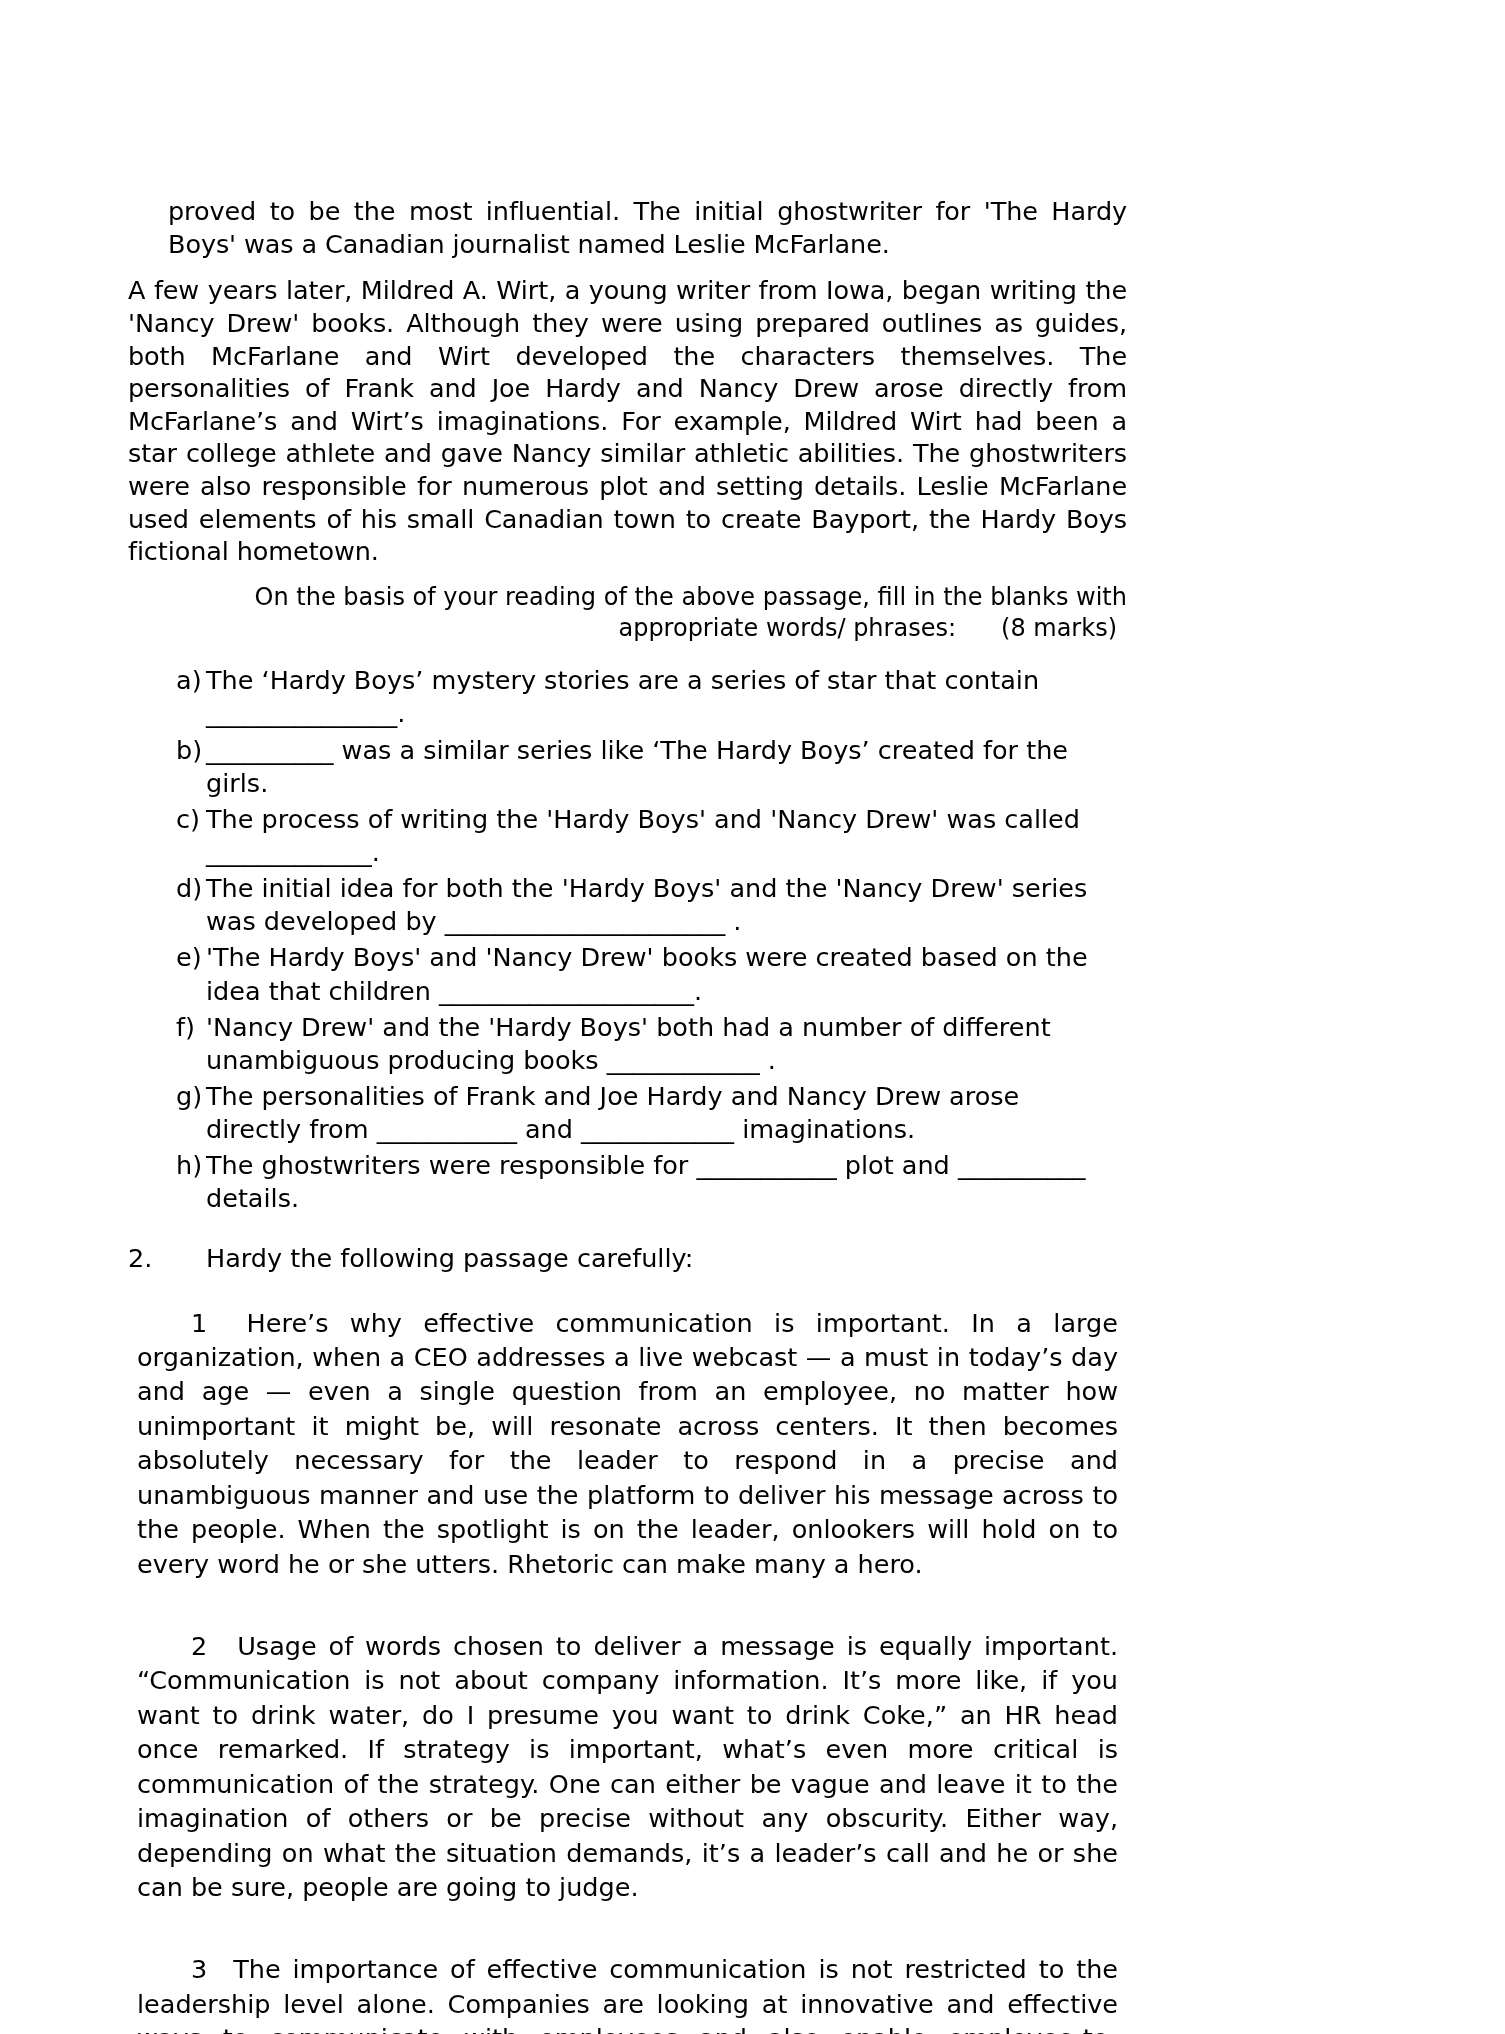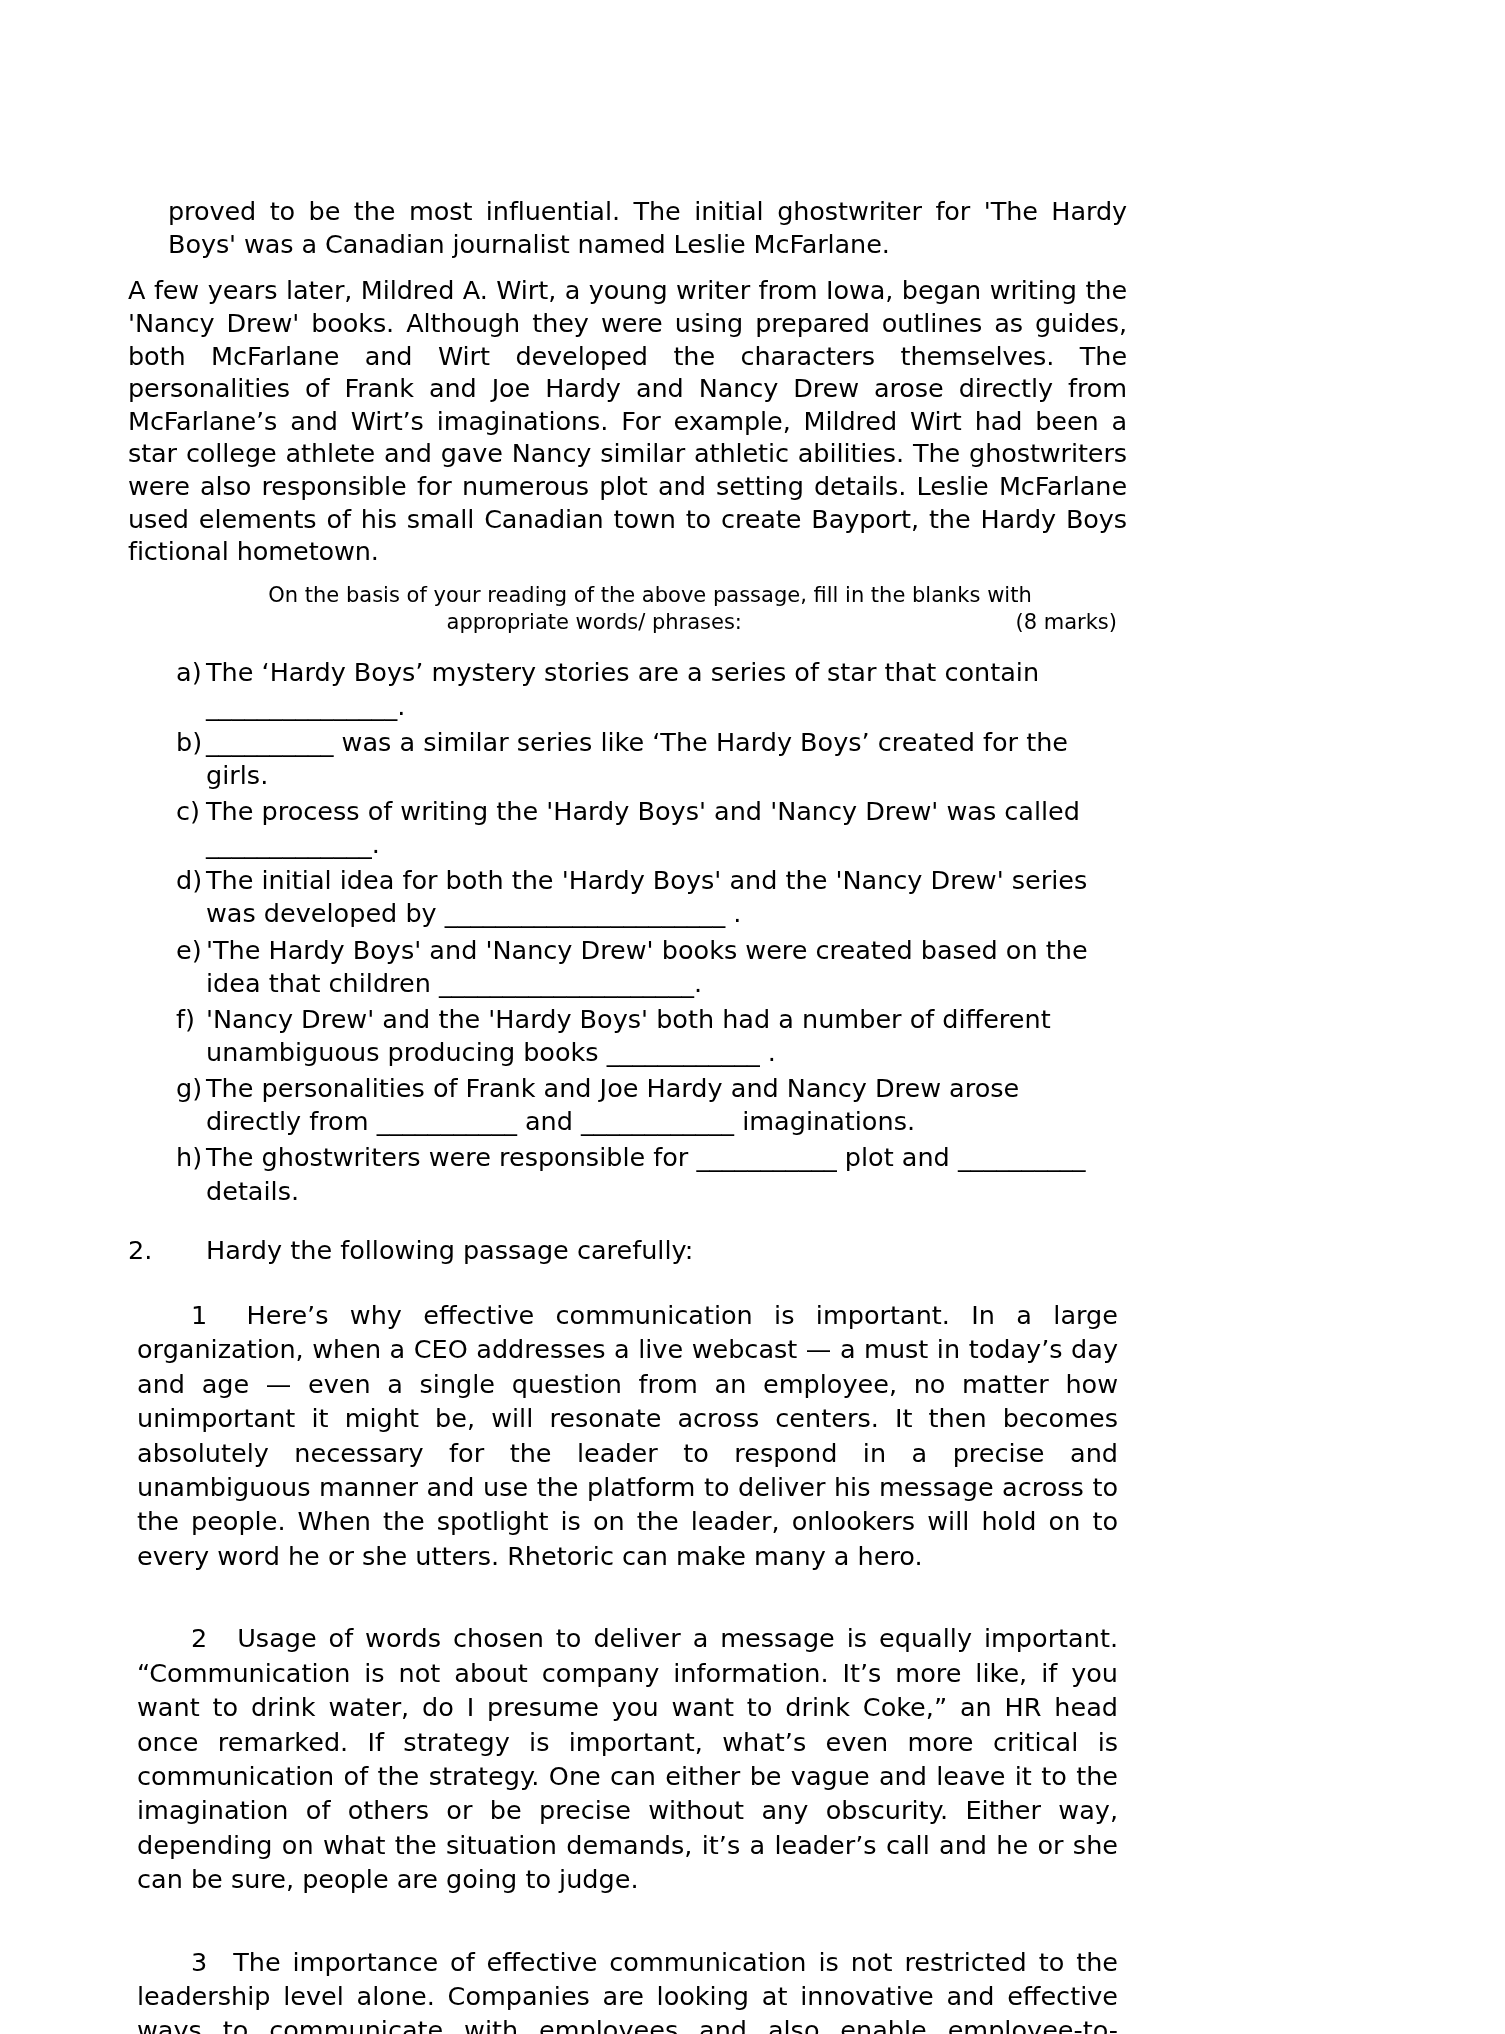--- a/index.html
+++ b/index.html
@@ -28,28 +28,29 @@
     letter-spacing: -0.1px;
   }
   .para.indent-block {
     margin-left: 40px;
   }
   .gap-small { height: 14px; }
   .gap-med { height: 22px; }
   .gap-big { height: 30px; }
 
   .instr {
-    font-size: 21px;
+    font-size: 24px;
     line-height: 1.3;
     margin-left: 45px;
-    text-align: center;
+    text-align: right;
   }
   .instr .marks {
     float: right;
     margin-right: 10px;
+    margin-left: 45px;
   }
   .blanks-list {
     margin: 6px 0 0 0;
     padding: 0;
     list-style: none;
   }
   .blank-item {
     display: flex;
     font-size: 25.5px;
     line-height: 1.3;

